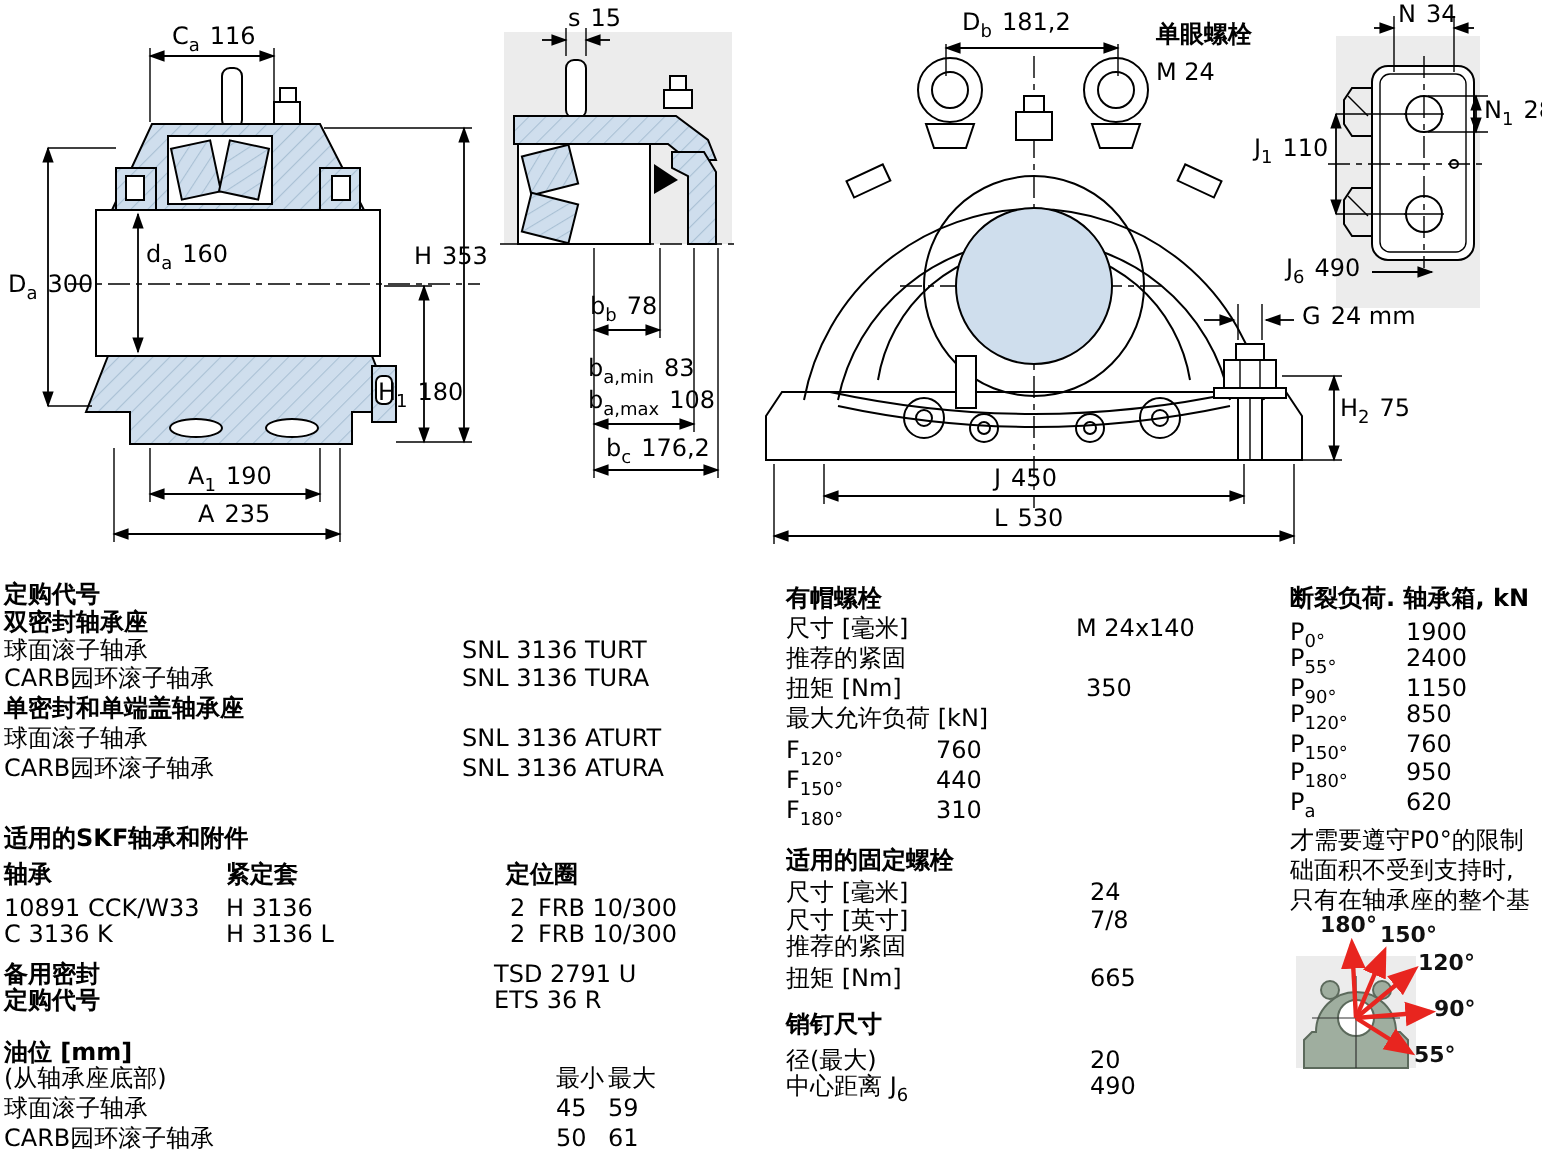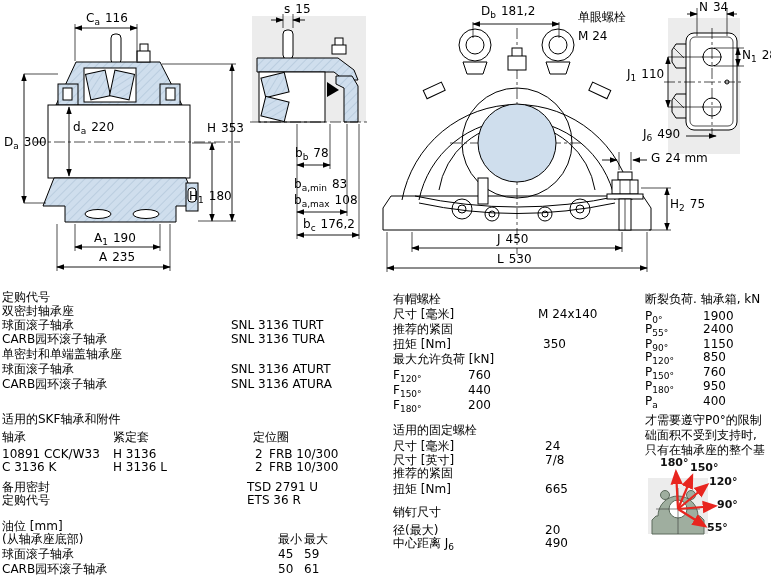--- a/index.html
+++ b/index.html
@@ -10,21 +10,21 @@
   .wfill{fill:#fff;stroke:#000;stroke-width:1;}
   .bfill{fill:url(#bh);stroke:#000;stroke-width:1;}
   .ln{fill:none;stroke:#000;stroke-width:1;}
   .xl{stroke:#000;stroke-width:.7;fill:none;}
   .dl{stroke:#000;stroke-width:.9;fill:none;}
   .cl{stroke:#000;stroke-width:.7;stroke-dasharray:11 3 3 3;fill:none;}
   
   .dim{position:absolute;white-space:nowrap;line-height:13px;}
   .dim sub,.row sub{font-size:9px;line-height:0;}
   .v6{margin-left:5px;}
-  .hd{font-weight:normal;}
+  .hd{font-weight:bold;}
   
   .col{position:absolute;}
   .row{position:absolute;left:0;top:0;white-space:nowrap;line-height:13px;}
   .row .v{position:absolute;top:0;white-space:nowrap;}
   .ang{position:absolute;font-size:11px;font-weight:bold;color:#111;white-space:nowrap;}
 </style>
 </head>
 <body>
 
 <div id="page">
@@ -218,21 +218,21 @@
         <line x1="678" y1="509" x2="707" y2="485" marker-end="url(#arR)"></line>
         <line x1="678" y1="509" x2="715" y2="506" marker-end="url(#arR)"></line>
         <line x1="678" y1="509" x2="705" y2="526" marker-end="url(#arR)"></line>
       </g>
     </g>
   </svg>
 
   <div>
     <div class="dim" style="left:86px;top:12px"><span>C</span><sub>a</sub><span class="v6">116</span></div>
     <div class="dim" style="left:4px;top:136px"><span>D</span><sub>a</sub><span class="v6">300</span></div>
-    <div class="dim" style="left:73px;top:121px"><span>d</span><sub>a</sub><span class="v6">220</span></div>
+    <div class="dim" style="left:73px;top:121px"><span>d</span><sub>a</sub><span class="v6">160</span></div>
     <div class="dim" style="left:207px;top:122px"><span>H</span><sub></sub><span class="v6">353</span></div>
     <div class="dim" style="left:189px;top:190px"><span>H</span><sub>1</sub><span class="v6">180</span></div>
     <div class="dim" style="left:94px;top:232px"><span>A</span><sub>1</sub><span class="v6">190</span></div>
     <div class="dim" style="left:99px;top:251px"><span>A</span><sub></sub><span class="v6">235</span></div>
     <div class="dim" style="left:284px;top:3px"><span>s</span><sub></sub><span class="v6">15</span></div>
     <div class="dim" style="left:295px;top:147px"><span>b</span><sub>b</sub><span class="v6">78</span></div>
     <div class="dim" style="left:294px;top:178px"><span>b</span><sub>a,min</sub><span class="v6">83</span></div>
     <div class="dim" style="left:294px;top:194px"><span>b</span><sub>a,max</sub><span class="v6">108</span></div>
     <div class="dim" style="left:303px;top:218px"><span>b</span><sub>c</sub><span class="v6">176,2</span></div>
     <div class="dim" style="left:481px;top:5px"><span>D</span><sub>b</sub><span class="v6">181,2</span></div>
@@ -297,42 +297,42 @@
   </div>
 
   <div class="col" style="left:393px;top:286px;width:200px;height:293px">
     <div class="row hd" style="top:7px">有帽螺栓</div>
     <div class="row" style="top:22px"><span>尺寸 [毫米]</span><span class="v" style="left:145px">M 24x140</span></div>
     <div class="row" style="top:37px">推荐的紧固</div>
     <div class="row" style="top:52px"><span>扭矩 [Nm]</span><span class="v" style="left:150px">350</span></div>
     <div class="row" style="top:67px">最大允许负荷 [kN]</div>
     <div class="row" style="top:83px"><span>F</span><sub>120°</sub><span class="v" style="left:75px">760</span></div>
     <div class="row" style="top:98px"><span>F</span><sub>150°</sub><span class="v" style="left:75px">440</span></div>
-    <div class="row" style="top:113px"><span>F</span><sub>180°</sub><span class="v" style="left:75px">200</span></div>
+    <div class="row" style="top:113px"><span>F</span><sub>180°</sub><span class="v" style="left:75px">310</span></div>
 
     <div class="row hd" style="top:138px">适用的固定螺栓</div>
     <div class="row" style="top:154px"><span>尺寸 [毫米]</span><span class="v" style="left:152px">24</span></div>
     <div class="row" style="top:168px"><span>尺寸 [英寸]</span><span class="v" style="left:152px">7/8</span></div>
     <div class="row" style="top:181px">推荐的紧固</div>
     <div class="row" style="top:197px"><span>扭矩 [Nm]</span><span class="v" style="left:152px">665</span></div>
 
     <div class="row hd" style="top:220px">销钉尺寸</div>
     <div class="row" style="top:238px"><span>径(最大)</span><span class="v" style="left:152px">20</span></div>
     <div class="row" style="top:251px"><span>中心距离 J</span><sub>6</sub><span class="v" style="left:152px">490</span></div>
   </div>
 
   <div class="col" style="left:645px;top:286px;width:126px;height:293px">
     <div class="row hd" style="top:7px">断裂负荷.  轴承箱, kN</div>
     <div class="row" style="top:24px"><span>P</span><sub>0°</sub><span class="v" style="left:58px">1900</span></div>
     <div class="row" style="top:37px"><span>P</span><sub>55°</sub><span class="v" style="left:58px">2400</span></div>
     <div class="row" style="top:52px"><span>P</span><sub>90°</sub><span class="v" style="left:58px">1150</span></div>
     <div class="row" style="top:65px"><span>P</span><sub>120°</sub><span class="v" style="left:58px">850</span></div>
     <div class="row" style="top:80px"><span>P</span><sub>150°</sub><span class="v" style="left:58px">760</span></div>
     <div class="row" style="top:94px"><span>P</span><sub>180°</sub><span class="v" style="left:58px">950</span></div>
-    <div class="row" style="top:109px"><span>P</span><sub>a</sub><span class="v" style="left:58px">400</span></div>
+    <div class="row" style="top:109px"><span>P</span><sub>a</sub><span class="v" style="left:58px">620</span></div>
     <div class="row" style="top:128px">才需要遵守P0°的限制</div>
     <div class="row" style="top:143px">础面积不受到支持时,</div>
     <div class="row" style="top:158px">只有在轴承座的整个基</div>
   </div>
 
   <div>
     <span class="ang" style="left:660px;top:456px">180°</span>
     <span class="ang" style="left:690px;top:461px">150°</span>
     <span class="ang" style="left:709px;top:475px">120°</span>
     <span class="ang" style="left:717px;top:498px">90°</span>

